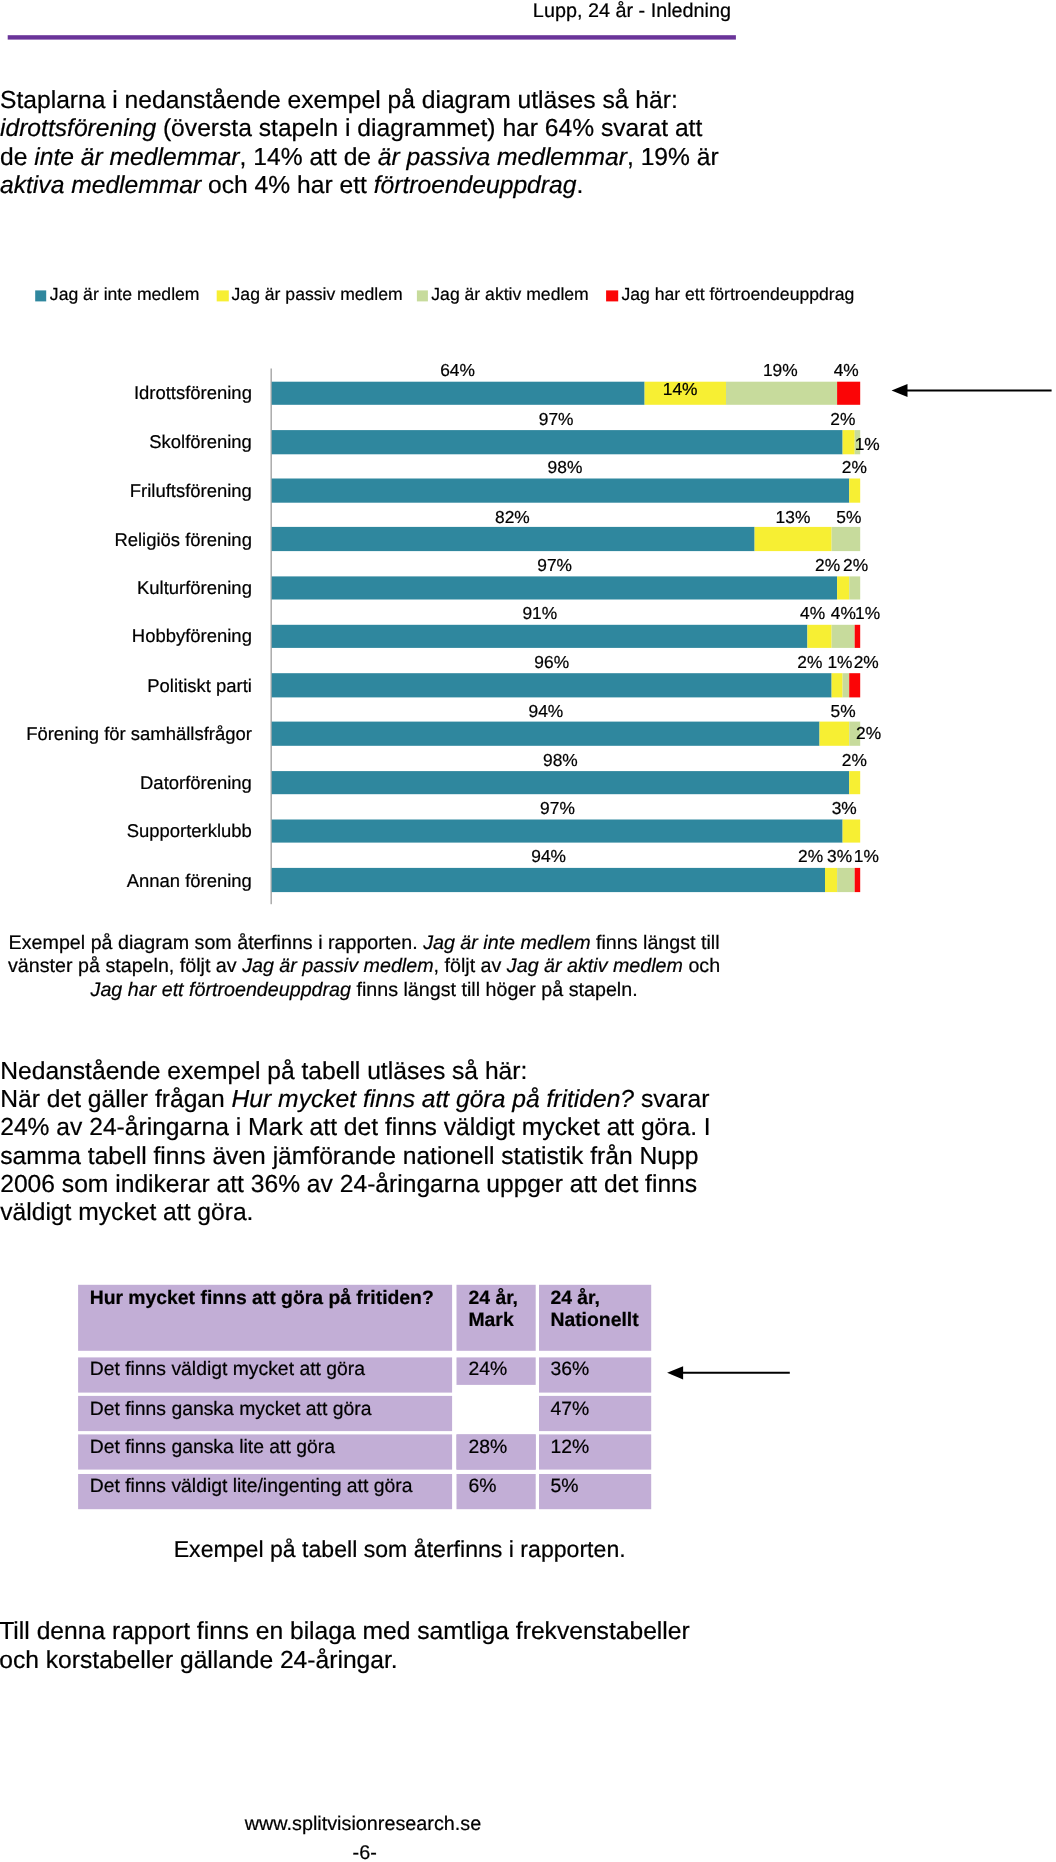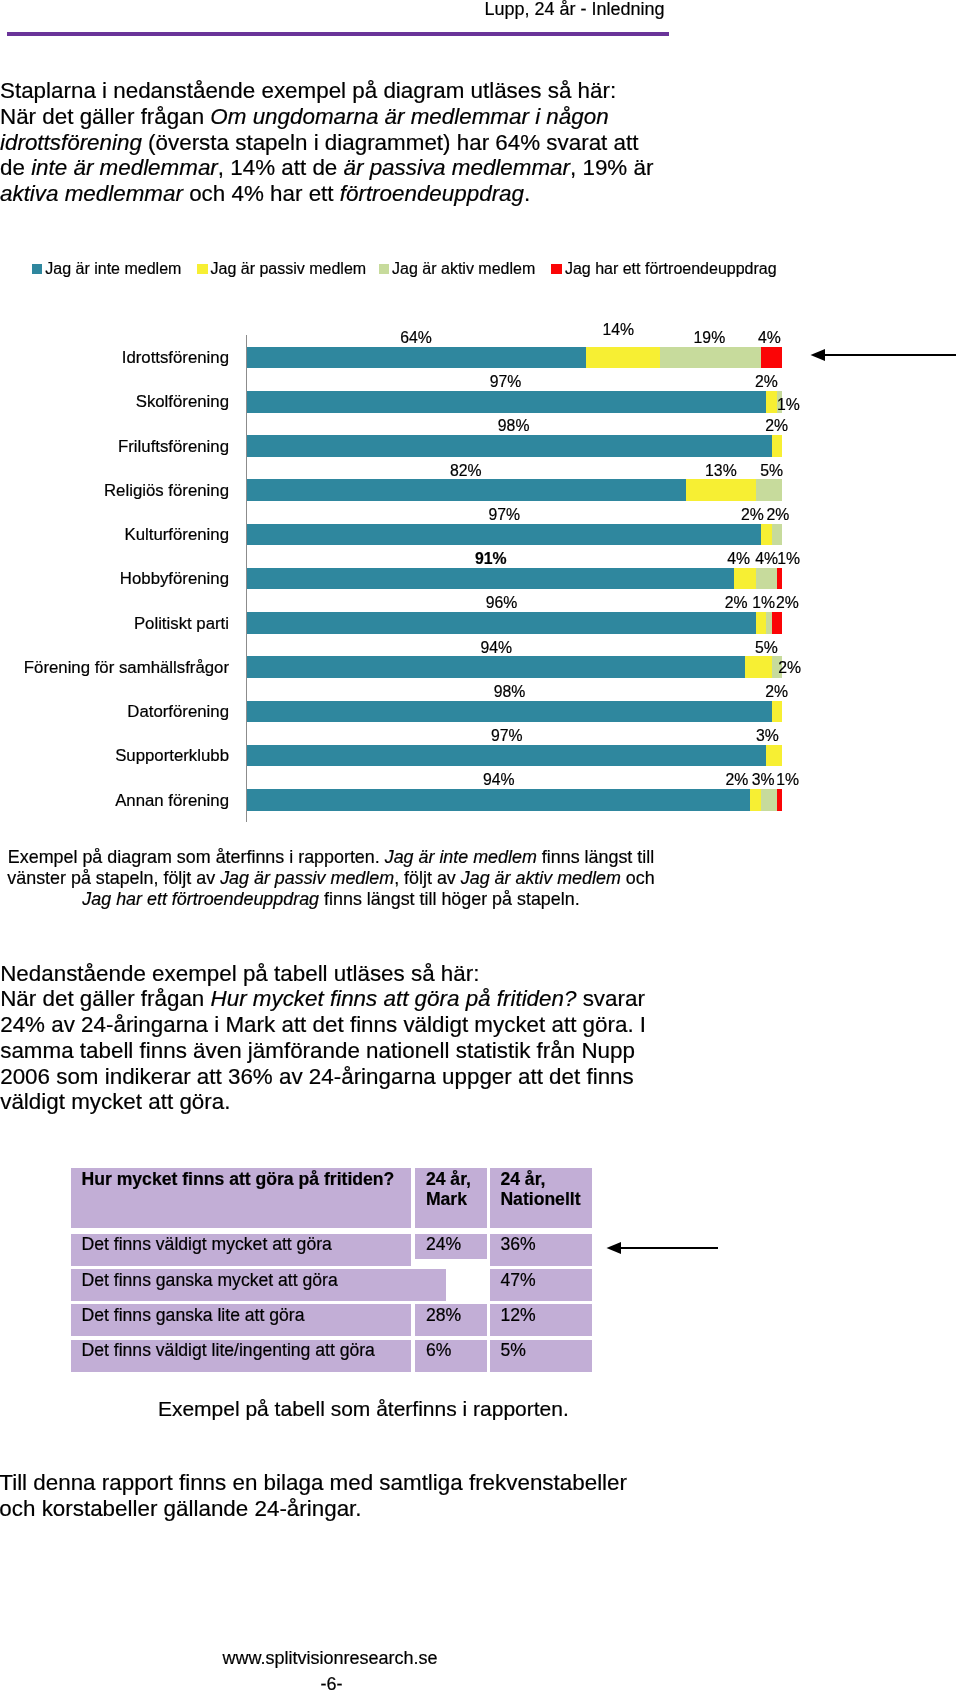--- a/index.html
+++ b/index.html
@@ -48,21 +48,20 @@
 </head>
 <body>
 
 <div id="page">
 
 <div class="abs" id="hdr-title">Lupp, 24 år - Inledning</div>
 <div class="abs" id="hdr-rule"></div>
 
 <div class="abs para" id="intro">
       <div><span>Staplarna i nedanstående exempel på diagram utläses så här:</span></div>
-      <div><span>När det gäller frågan </span><i>Om ungdomarna är medlemmar i någon</i></div>
       <div><i>idrottsförening</i><span> (översta stapeln i diagrammet) har 64% svarat att</span></div>
       <div><span>de </span><i>inte är medlemmar</i><span>, 14% att de </span><i>är passiva medlemmar</i><span>, 19% är</span></div>
       <div><i>aktiva medlemmar</i><span> och 4% har ett </span><i>förtroendeuppdrag</i><span>.</span></div>
     </div>
 
 <div class="abs" id="legend">
       <div class="lg-item" style="position: absolute; left: 31.8px; top: 0px;">
         <span class="lg-sw" style="background: rgb(47, 135, 158);"></span>
         <span class="lg-tx">Jag är inte medlem</span>
       </div>
@@ -83,21 +82,21 @@
 <div class="abs" id="chart">
   <div id="yaxis"></div>
   <svg class="arrow" width="150" height="22" style="left:809px;top:24px;overflow:visible">
     <path d="M 1.5 11 L 16 5 L 16 17 Z" fill="#000"></path>
     <line x1="15" y1="11" x2="147" y2="11" stroke="#000" stroke-width="1.8"></line>
   </svg>
 <div class="cat-lbl" style="top: 30.2px;">Idrottsförening</div>
       <div class="seg" style="left: 247.3px; top: 26.7px; width: 339.01px; background: rgb(47, 135, 158);"></div>
       <div class="vlbl" style="left: 376.005px; width: 80px; top: 9.9px;">64%</div>
       <div class="seg" style="left: 586.31px; top: 26.7px; width: 74.1584px; background: rgb(247, 239, 51);"></div>
-      <div class="vlbl" style="left: 578.289px; width: 80px; top: 2px;">14%</div>
+      <div class="vlbl" style="left: 578.289px; width: 80px; top: 27px;">14%</div>
       <div class="seg" style="left: 660.468px; top: 26.7px; width: 100.644px; background: rgb(199, 219, 156);"></div>
       <div class="vlbl" style="left: 669.39px; width: 80px; top: 9.9px;">19%</div>
       <div class="seg" style="left: 761.112px; top: 26.7px; width: 21.1881px; background: rgb(251, 5, 6);"></div>
       <div class="vlbl" style="left: 729.306px; width: 80px; top: 9.9px;">4%</div>
       <div class="cat-lbl" style="top: 74.43px;">Skolförening</div>
       <div class="seg" style="left: 247.3px; top: 70.93px; width: 518.95px; background: rgb(47, 135, 158);"></div>
       <div class="vlbl" style="left: 465.575px; width: 80px; top: 54.13px;">97%</div>
       <div class="seg" style="left: 766.25px; top: 70.93px; width: 10.7px; background: rgb(247, 239, 51);"></div>
       <div class="vlbl" style="left: 726.3px; width: 80px; top: 54.13px;">2%</div>
       <div class="seg" style="left: 776.95px; top: 70.93px; width: 5.35px; background: rgb(199, 219, 156);"></div>
@@ -116,21 +115,21 @@
       <div class="vlbl" style="left: 731.625px; width: 80px; top: 142.59px;">5%</div>
       <div class="cat-lbl" style="top: 207.12px;">Kulturförening</div>
       <div class="seg" style="left: 247.3px; top: 203.62px; width: 513.812px; background: rgb(47, 135, 158);"></div>
       <div class="vlbl" style="left: 464.206px; width: 80px; top: 186.82px;">97%</div>
       <div class="seg" style="left: 761.112px; top: 203.62px; width: 10.5941px; background: rgb(247, 239, 51);"></div>
       <div class="vlbl" style="left: 712.309px; width: 80px; top: 186.82px;">2%</div>
       <div class="seg" style="left: 771.706px; top: 203.62px; width: 10.5941px; background: rgb(199, 219, 156);"></div>
       <div class="vlbl" style="left: 737.903px; width: 80px; top: 186.82px;">2%</div>
       <div class="cat-lbl" style="top: 251.35px;">Hobbyförening</div>
       <div class="seg" style="left: 247.3px; top: 247.85px; width: 486.85px; background: rgb(47, 135, 158);"></div>
-      <div class="vlbl" style="left: 450.725px; width: 80px; top: 231.05px; font-weight: bold;">91%</div>
+      <div class="vlbl" style="left: 450.725px; width: 80px; top: 231.05px;">91%</div>
       <div class="seg" style="left: 734.15px; top: 247.85px; width: 21.4px; background: rgb(247, 239, 51);"></div>
       <div class="vlbl" style="left: 698.75px; width: 80px; top: 231.05px;">4%</div>
       <div class="seg" style="left: 755.55px; top: 247.85px; width: 21.4px; background: rgb(199, 219, 156);"></div>
       <div class="vlbl" style="left: 726.75px; width: 80px; top: 231.05px;">4%</div>
       <div class="seg" style="left: 776.95px; top: 247.85px; width: 5.35px; background: rgb(251, 5, 6);"></div>
       <div class="vlbl" style="left: 748.725px; width: 80px; top: 231.05px;">1%</div>
       <div class="cat-lbl" style="top: 295.58px;">Politiskt parti</div>
       <div class="seg" style="left: 247.3px; top: 292.08px; width: 508.515px; background: rgb(47, 135, 158);"></div>
       <div class="vlbl" style="left: 461.557px; width: 80px; top: 275.28px;">96%</div>
       <div class="seg" style="left: 755.815px; top: 292.08px; width: 10.5941px; background: rgb(247, 239, 51);"></div>
@@ -200,21 +199,21 @@
       </div>
       <div class="tcell" style="left: 0px; top: 65.6px; width: 339.8px; height: 31.9px;">
         <div style="top: 0.6px;">Det finns väldigt mycket att göra</div>
       </div>
       <div class="tcell" style="left: 344.4px; top: 65.6px; width: 71.7px; height: 25px;">
         <div style="top: 0.6px;">24%</div>
       </div>
       <div class="tcell" style="left: 418.9px; top: 65.6px; width: 101.8px; height: 31.9px;">
         <div style="top: 0.6px;">36%</div>
       </div>
-      <div class="tcell" style="left: 0px; top: 101px; width: 339.8px; height: 31.9px; padding-left: 35px;">
+      <div class="tcell" style="left: 0px; top: 101px; width: 339.8px; height: 31.9px;">
         <div style="top: 0.6px;">Det finns ganska mycket att göra</div>
       </div>
       <div class="tcell" style="left: 344.4px; top: 101px; width: 71.7px; height: 31.9px; margin-top: 35px;">
         <div style="top: 0.6px;">42%</div>
       </div>
       <div class="tcell" style="left: 418.9px; top: 101px; width: 101.8px; height: 31.9px; text-align: center;">
         <div style="top: 0.6px;">47%</div>
       </div>
       <div class="tcell" style="left: 0px; top: 136.4px; width: 339.8px; height: 31.9px;">
         <div style="top: 0.6px;">Det finns ganska lite att göra</div>

